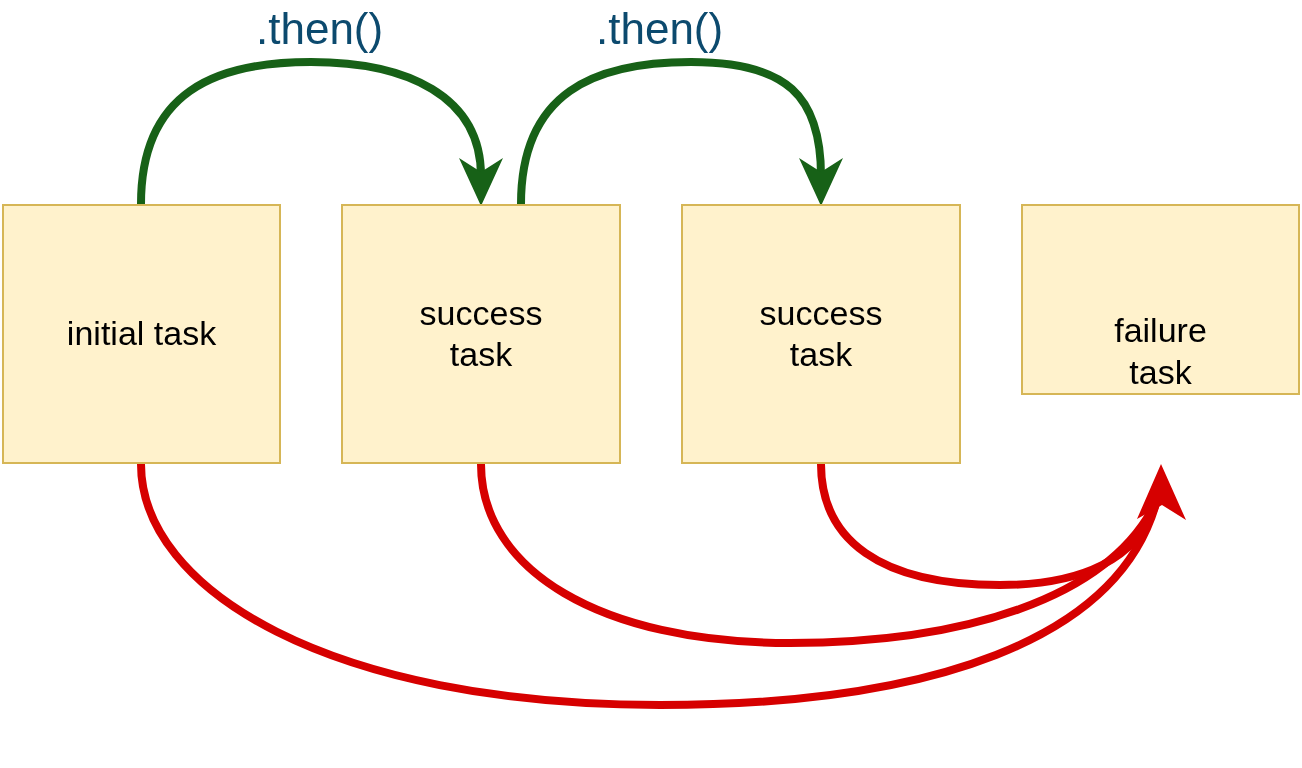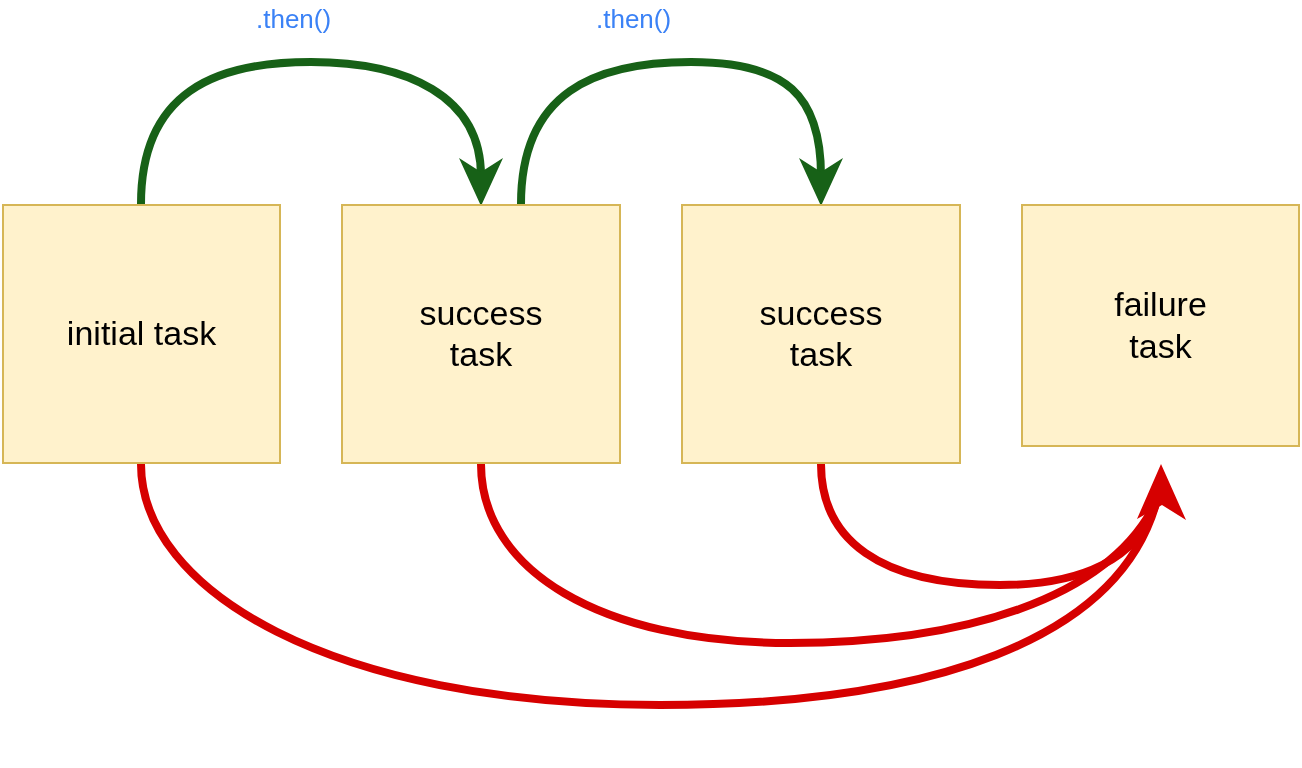--- a/index.html
+++ b/index.html
@@ -42,22 +42,22 @@
     font-size: 34px;
     line-height: 1.22;
     color: #000000;
     text-align: center;
     white-space: pre-line;
     letter-spacing: 0px;
   }
   .edge-label {
     position: absolute;
     font-family: "Liberation Sans", "DejaVu Sans", sans-serif;
-    font-size: 26px;
-    color: #3b82f6;
+    font-size: 44px;
+    color: #0c4a6e;
     white-space: nowrap;
     z-index: 8;
   }
 </style>
 </head>
 <body>
 
 <div id="canvas">
 
   <svg id="edge-layer" viewBox="0 0 1302 768" xmlns="http://www.w3.org/2000/svg">
@@ -97,21 +97,21 @@
   <div class="node" style="left:341px; top:204px; width:280px; height:260px;">
     <span class="node-label">success
 task</span>
   </div>
 
   <div class="node" style="left:681px; top:204px; width:280px; height:260px;">
     <span class="node-label">success
 task</span>
   </div>
 
-  <div class="node" style="left:1021px; top:204px; width:279px; height:243px;">
+  <div class="node" style="left:1021px; top:204px; width:279px; height:191px;align-items:flex-end;">
     <span class="node-label">failure
 task</span>
   </div>
 
   <div class="edge-label" style="left:256px; top:4px;">.then()</div>
 
   <div class="edge-label" style="left:596px; top:4px;">.then()</div>
 
 
 </div>

